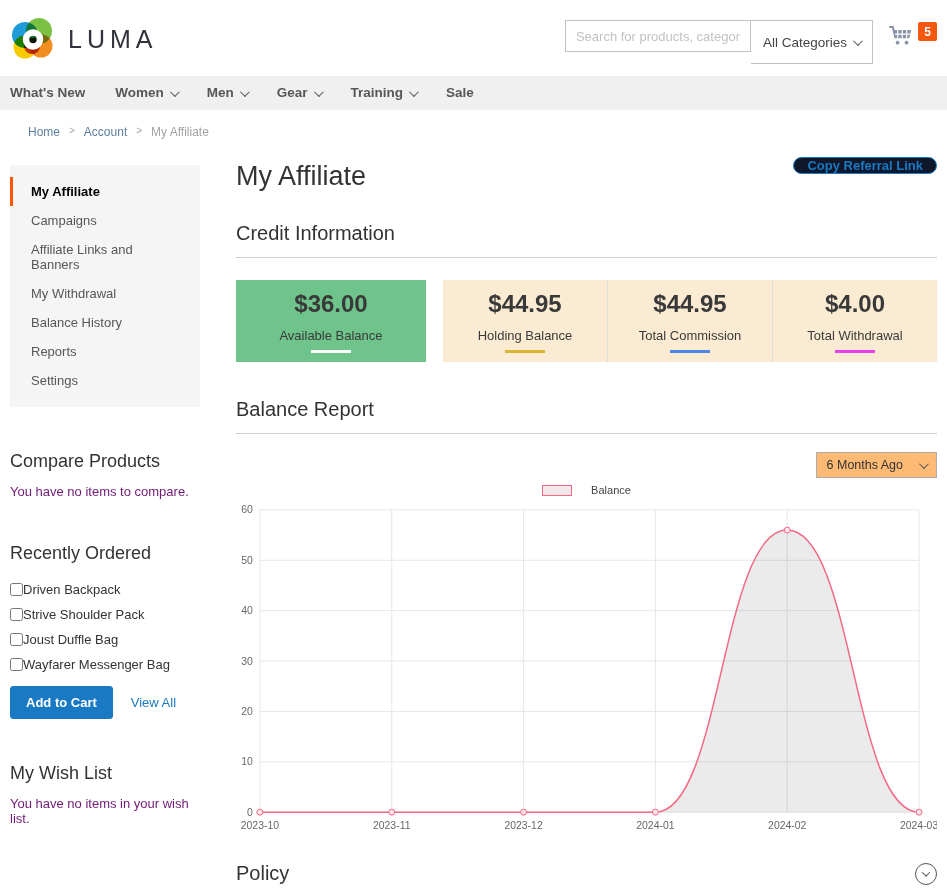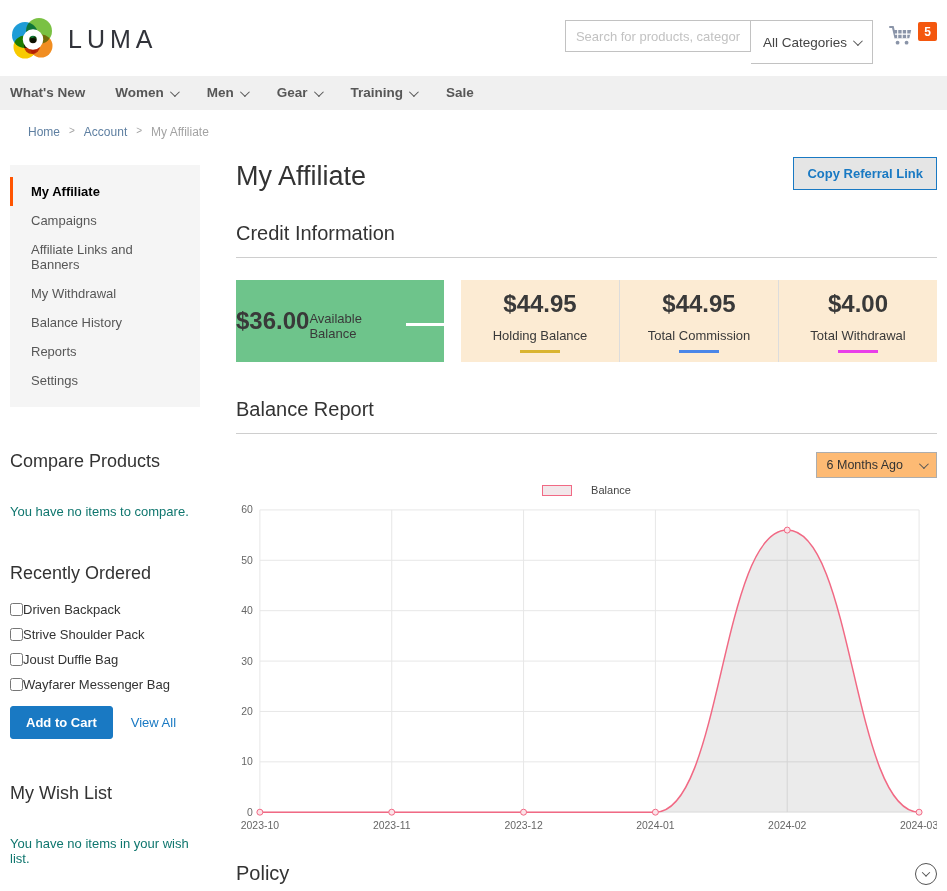--- a/index.html
+++ b/index.html
@@ -37,38 +37,38 @@
   .cols { display:flex; padding:0 10px; gap:36px; }
   .sidebar { width:190px; flex-shrink:0; }
   .main { flex:1; min-width:0; }
 
   
   .side-menu { background:#f5f5f5; padding:12px 0; margin-top:8px; }
   .side-menu-item { font-size:13px; color:#575757; padding:7px 18px; cursor:pointer; border-left:3px solid transparent; }
   .side-menu-item.active { color:#000; font-weight:bold; border-left:3px solid #ff5501; }
   .side-block { margin-top:44px; }
   .side-block h3 { font-size:18px; font-weight:300; color:#333; }
-  .side-empty { font-size:13px; color:#0f766e; margin-top:32px; }
+  .side-empty { font-size:13px; color:#701a75; margin-top:12px; }
   .recent-list { margin-top:18px; }
   .recent-item { display:flex; align-items:center; margin-bottom:10px; font-size:13px; color:#333; }
   .recent-item input { width:13px; height:13px; cursor:pointer; }
   .recent-actions { margin-top:14px; display:flex; align-items:center; gap:18px; }
   .btn-primary { background:#1979c3; color:#ffffff; font-size:13px; font-weight:bold; border:1px solid #1979c3; border-radius:3px; padding:8px 15px; cursor:pointer; font-family:"Liberation Sans",sans-serif; }
   .link-blue { color:#1979c3; font-size:13px; cursor:pointer; text-decoration:none; }
 
   
   .title-row { display:flex; justify-content:space-between; align-items:flex-start; }
   .page-title { font-size:27px; font-weight:300; color:#333; margin-top:4px; }
-  .btn-outline { background:#e5e5e5; color:#1979c3; border:1px solid #1979c3; border-radius:0; font-size:13px; font-weight:bold; padding:8px 13px; cursor:pointer; font-family:"Liberation Sans",sans-serif; }
+  .btn-outline { background:#0f172a; color:#1979c3; border:1px solid #1979c3; border-radius:14px; font-size:13px; font-weight:bold; padding:0 13px; cursor:pointer; font-family:"Liberation Sans",sans-serif; }
   .section { margin-top:30px; }
   .section h2 { font-size:20px; font-weight:300; color:#333; }
   .rule { border:none; border-top:1px solid #cecece; margin-top:12px; }
 
   .cards { display:flex; margin-top:22px; height:82px; }
-  .card-green { width:208px; margin-right:17px; display:flex; flex-direction:row; align-items:center; justify-content:center; }
+  .card-green { width:190px; margin-right:17px; display:flex; flex-direction:column; align-items:center; justify-content:center; }
   .card-group { flex:1; display:flex; }
   .card-seg { flex:1; display:flex; flex-direction:column; align-items:center; justify-content:center; }
   .card-seg + .card-seg { border-left:1px solid #dcdcdc; }
   .card-amount { font-size:24px; font-weight:bold; color:#393939; }
   .card-label { font-size:13px; color:#393939; margin-top:10px; }
   .card-underline { width:40px; height:3px; margin-top:7px; }
 
   .report-controls { margin-top:18px; text-align:right; }
   .range-select { display:inline-flex; align-items:center; border:1px solid #adadad; background:#fdba74; padding:5px 10px; font-size:12.5px; color:#333; cursor:pointer; }
   .legend-row { display:flex; align-items:center; justify-content:center; gap:19px; margin-top:6px; }

